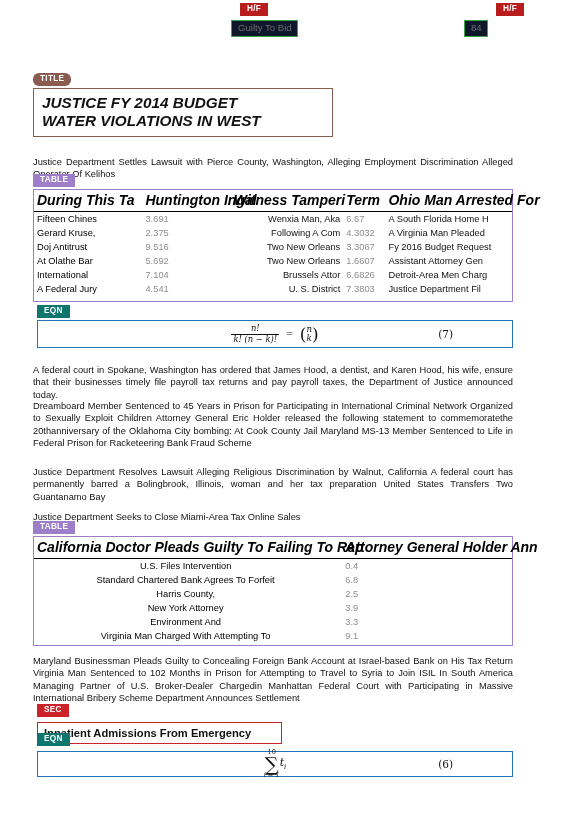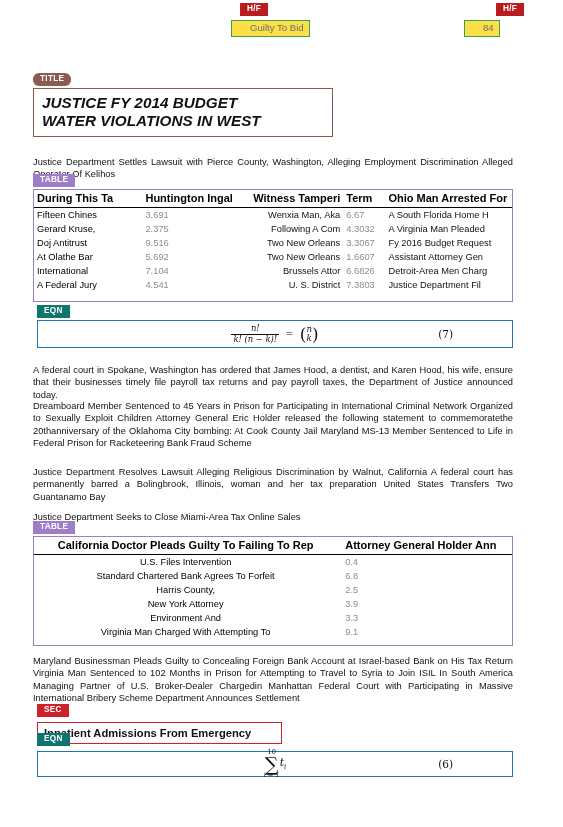--- a/index.html
+++ b/index.html
@@ -34,22 +34,22 @@
   .tag-table  { background: #9f7ec9; }
   .tag-eqn    { background: #0f766e; }
   .tag-sec    { background: #cc2229; }
 
   
   .hf-box {
     position: absolute;
     border: 1.3px solid #3aa24a;
     color: #6d6d6d;
     font-size: 9.6px;
-    background: #fde047;
-    padding: 2px 5px 3px 18px;
+    background: #0f172a;
+    padding: 2px 5px 3px 6px;
     line-height: 1.05;
     white-space: nowrap;
     z-index: 20;
   }
 
   
   #title-box {
     position: absolute;
     left: 33px;
     top: 88px;
@@ -93,21 +93,22 @@
     border-collapse: collapse;
     font-size: 9.3px;
     table-layout: fixed;
   }
   table.doc th {
     font-weight: bold;
     border-bottom: 1.7px solid #000000;
     padding: 2px 3px 3px 3px;
     color: #000000;
     white-space: nowrap;
-    font-size: 11px;
+    font-size: 14px;
+    font-style: italic;
   }
   table.doc td {
     padding: 2px 3px 2px 3px;
     white-space: nowrap;
     font-size: 9.3px;
   }
   .c-bold  { font-weight: normal; color: #000; }
   .c-num   { color: #8d8d8d; margin-top: 41px; }
   .c-plain { color: #111; }
   .al-l { text-align: left; }

